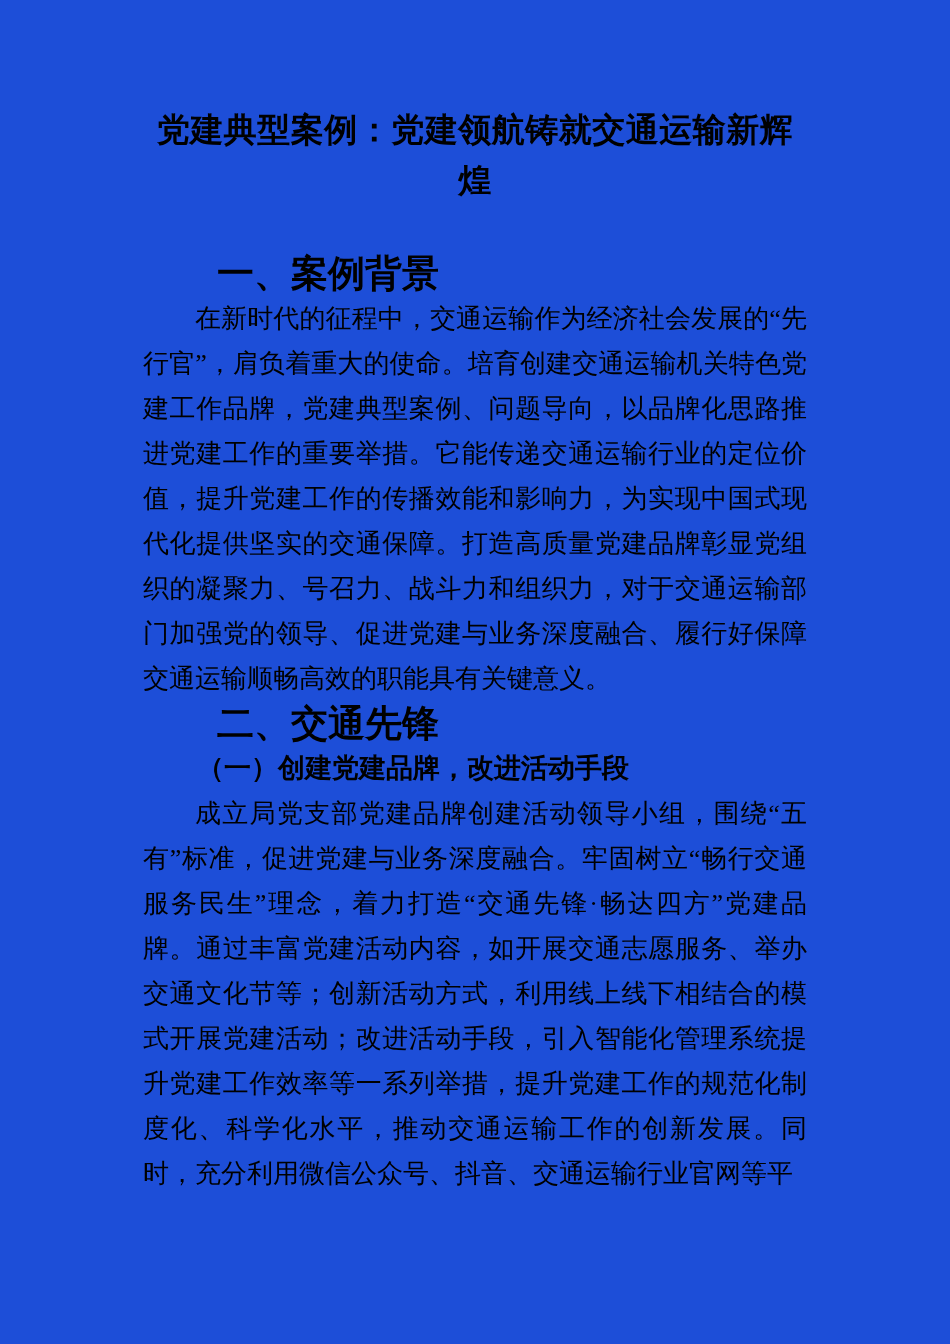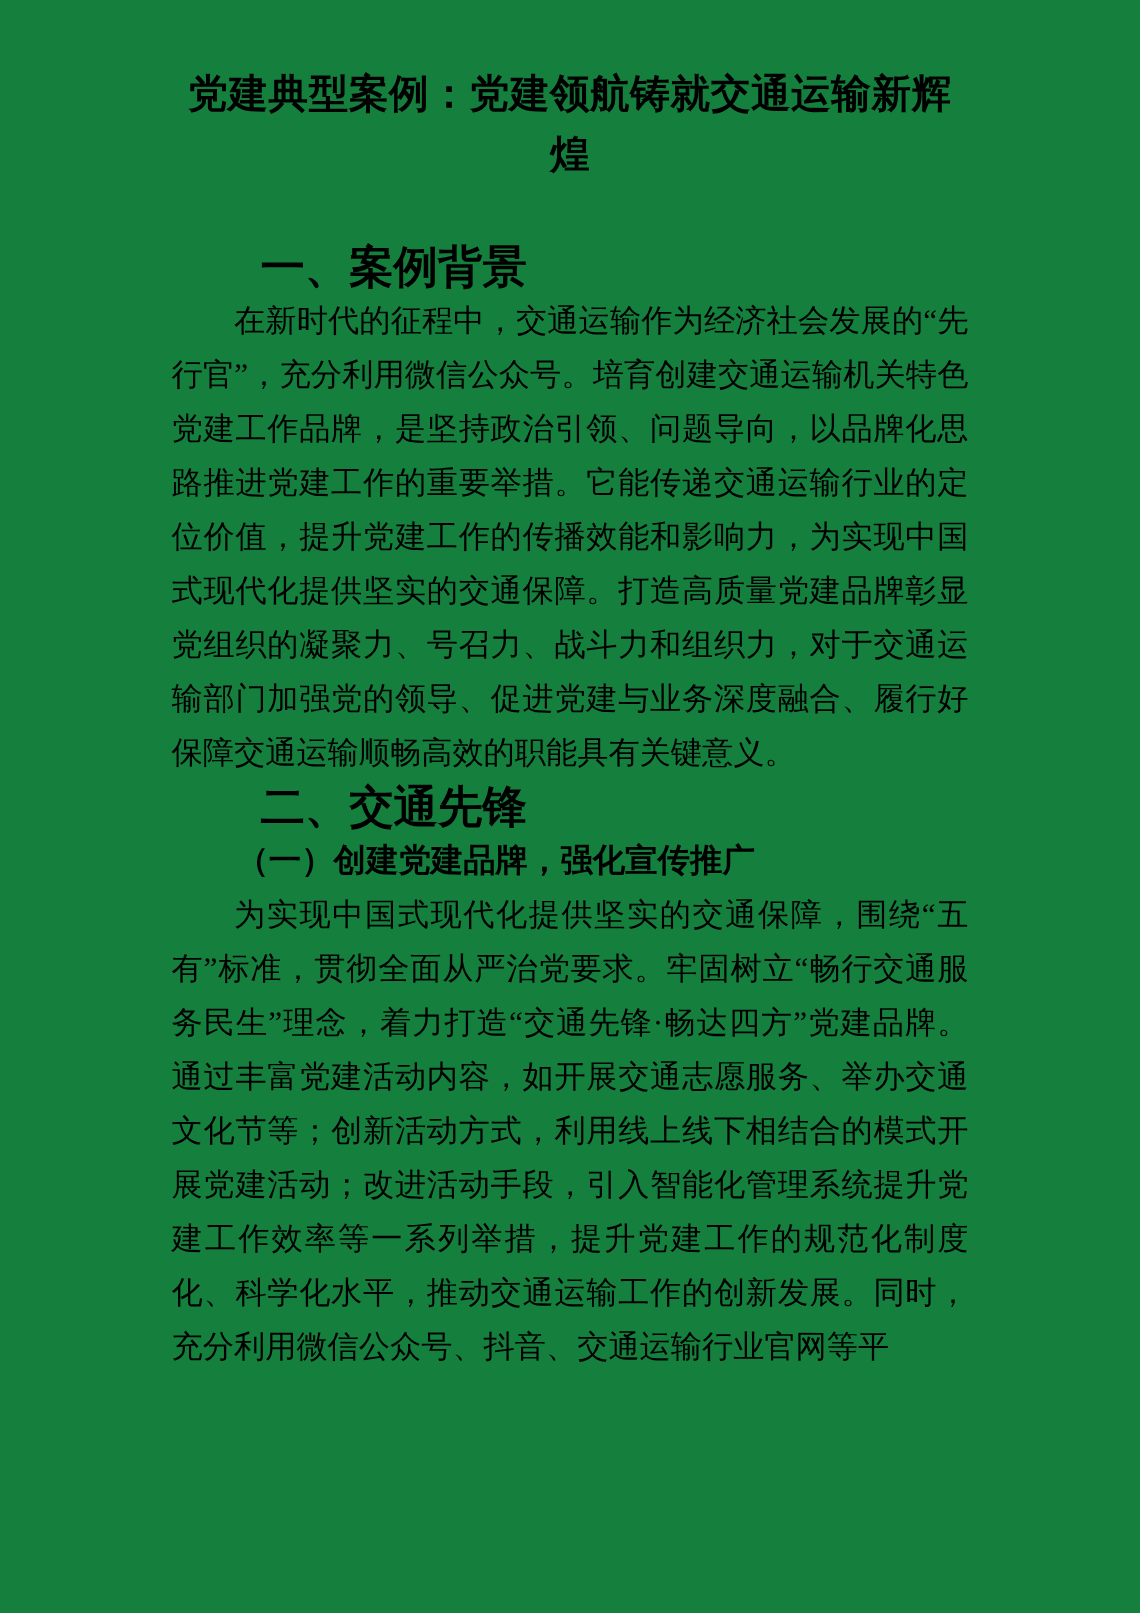--- a/index.html
+++ b/index.html
@@ -4,23 +4,23 @@
 <style>
   html, body {
     margin: 0;
     padding: 0;
     background: #ffffff;
   }
   .page {
     position: relative;
     width: 950px;
     height: 1344px;
-    background: #15803d;
+    background: #1d4ed8;
     box-sizing: border-box;
-    padding: 54px 143px 0 143px;
+    padding: 105px 143px 0 143px;
     color: #000000;
     overflow: hidden;
   }
   .doc-title {
     font-family: "Liberation Serif", serif;
     font-size: 33px;
     font-weight: bold;
     text-align: center;
     line-height: 51px;
     margin: 0 0 44px 0;
@@ -54,21 +54,21 @@
 </style>
 </head>
 <body>
 
 <div class="page">
 
   <h1 class="doc-title">党建典型案例：党建领航铸就交通运输新辉煌</h1>
 
   <h2 class="section-heading">一、案例背景</h2>
 
-  <p class="body-para">在新时代的征程中，交通运输作为经济社会发展的“先行官”，充分利用微信公众号。培育创建交通运输机关特色党建工作品牌，是坚持政治引领、问题导向，以品牌化思路推进党建工作的重要举措。它能传递交通运输行业的定位价值，提升党建工作的传播效能和影响力，为实现中国式现代化提供坚实的交通保障。打造高质量党建品牌彰显党组织的凝聚力、号召力、战斗力和组织力，对于交通运输部门加强党的领导、促进党建与业务深度融合、履行好保障交通运输顺畅高效的职能具有关键意义。</p>
+  <p class="body-para">在新时代的征程中，交通运输作为经济社会发展的“先行官”，肩负着重大的使命。培育创建交通运输机关特色党建工作品牌，党建典型案例、问题导向，以品牌化思路推进党建工作的重要举措。它能传递交通运输行业的定位价值，提升党建工作的传播效能和影响力，为实现中国式现代化提供坚实的交通保障。打造高质量党建品牌彰显党组织的凝聚力、号召力、战斗力和组织力，对于交通运输部门加强党的领导、促进党建与业务深度融合、履行好保障交通运输顺畅高效的职能具有关键意义。</p>
 
   <h2 class="section-heading">二、交通先锋</h2>
 
-  <h3 class="sub-heading">（一）创建党建品牌，强化宣传推广</h3>
+  <h3 class="sub-heading">（一）创建党建品牌，改进活动手段</h3>
 
-  <p class="body-para">为实现中国式现代化提供坚实的交通保障，围绕“五有”标准，贯彻全面从严治党要求。牢固树立“畅行交通服务民生”理念，着力打造“交通先锋·畅达四方”党建品牌。通过丰富党建活动内容，如开展交通志愿服务、举办交通文化节等；创新活动方式，利用线上线下相结合的模式开展党建活动；改进活动手段，引入智能化管理系统提升党建工作效率等一系列举措，提升党建工作的规范化制度化、科学化水平，推动交通运输工作的创新发展。同时，充分利用微信公众号、抖音、交通运输行业官网等平</p>
+  <p class="body-para">成立局党支部党建品牌创建活动领导小组，围绕“五有”标准，促进党建与业务深度融合。牢固树立“畅行交通服务民生”理念，着力打造“交通先锋·畅达四方”党建品牌。通过丰富党建活动内容，如开展交通志愿服务、举办交通文化节等；创新活动方式，利用线上线下相结合的模式开展党建活动；改进活动手段，引入智能化管理系统提升党建工作效率等一系列举措，提升党建工作的规范化制度化、科学化水平，推动交通运输工作的创新发展。同时，充分利用微信公众号、抖音、交通运输行业官网等平</p>
 
 </div>
 
 </body></html>

